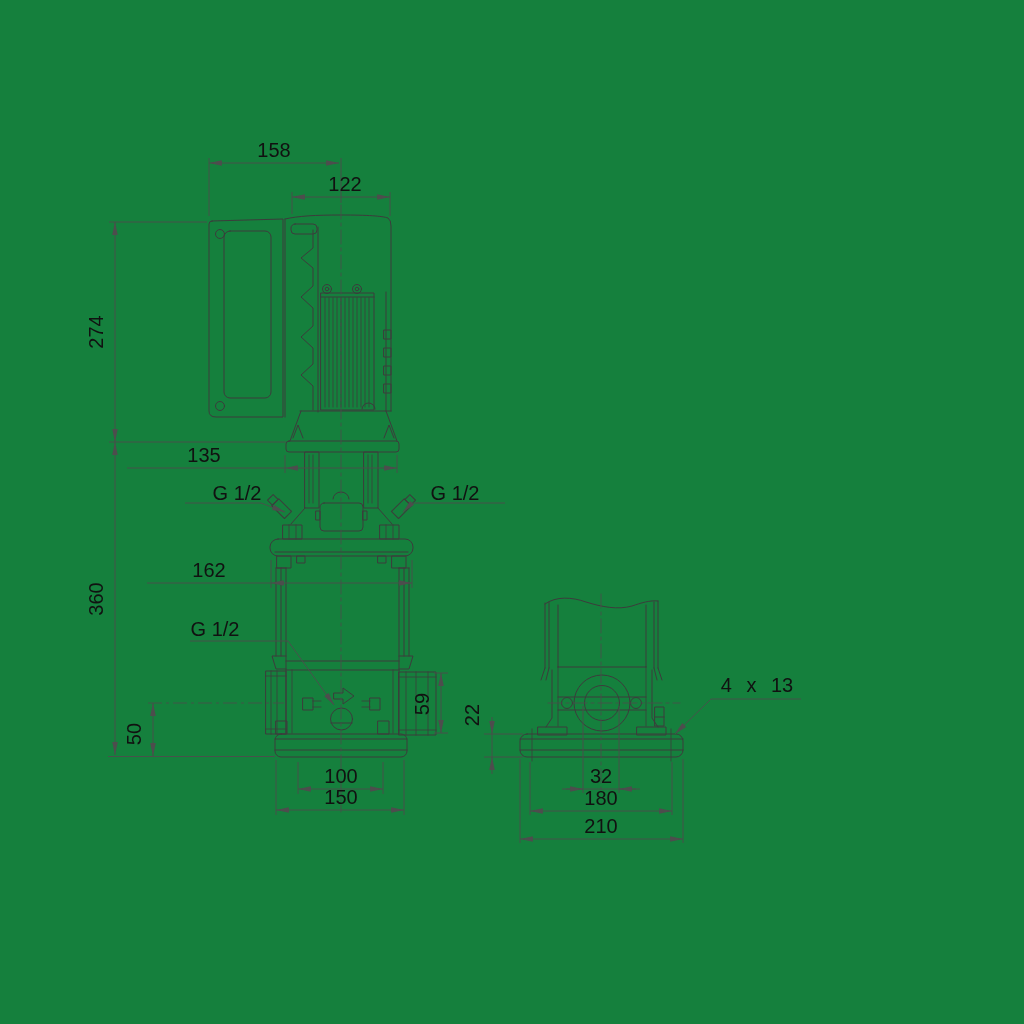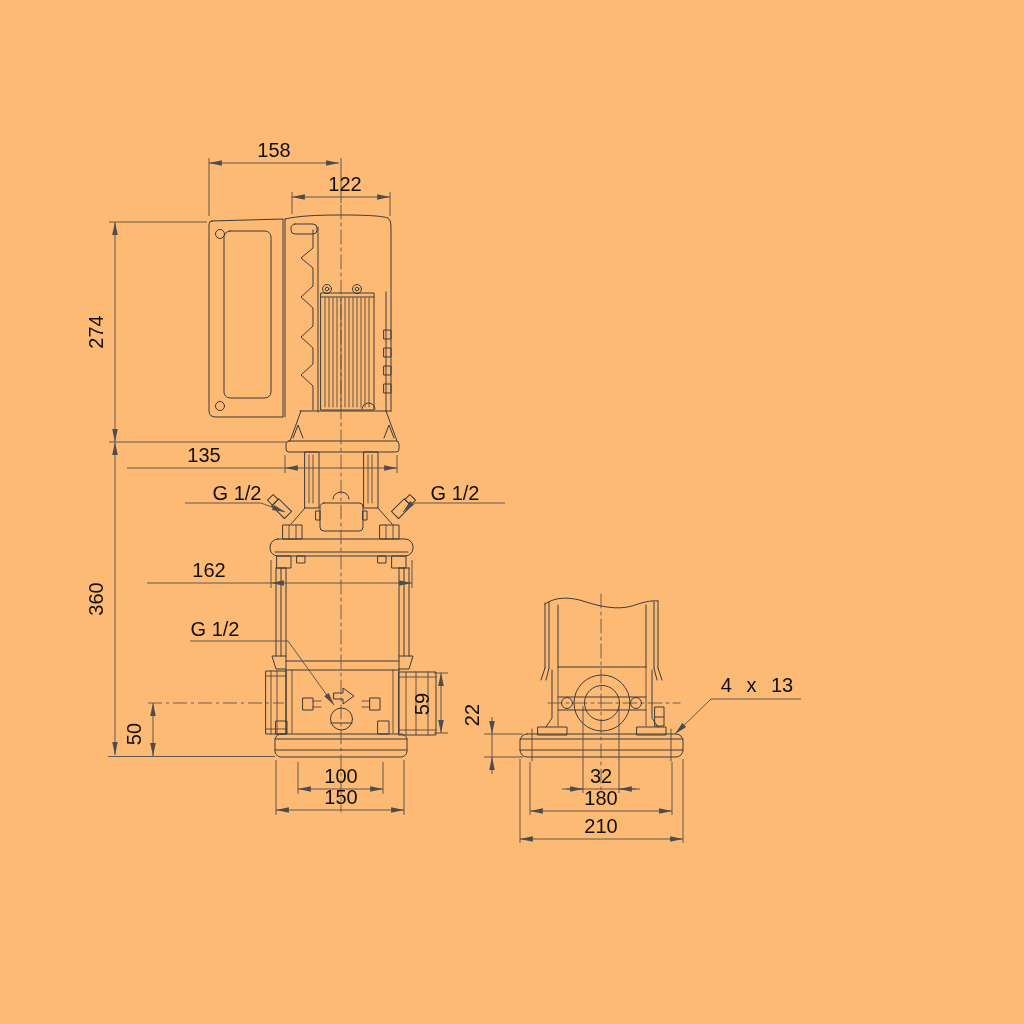--- a/index.html
+++ b/index.html
@@ -1,16 +1,16 @@
 <!DOCTYPE html>
 <html><head>
 <meta charset="utf-8">
 <style>
   html,body{margin:0;padding:0;background:#ffffff;}
-  .canvas{width:1024px;height:1024px;background:#fdba74;position:relative;overflow:hidden;}
+  .canvas{width:1024px;height:1024px;background:#15803d;position:relative;overflow:hidden;}
   svg{display:block;}
   .part{stroke:#3c3c3c;stroke-width:1;fill:none;stroke-linejoin:round;stroke-linecap:round;}
   .part .thin{stroke-width:0.8;}
   .dims{stroke:#4d4d4d;stroke-width:0.9;fill:none;}
   .dims text{stroke:none;fill:#111111;font-family:"Liberation Sans","DejaVu Sans",sans-serif;font-size:20px;}
   .dims text.wide{word-spacing:9px;}
   .cl{stroke:#4d4d4d;stroke-width:0.8;stroke-dasharray:14 4 3 4;fill:none;}
 </style>
 </head>
 <body>

